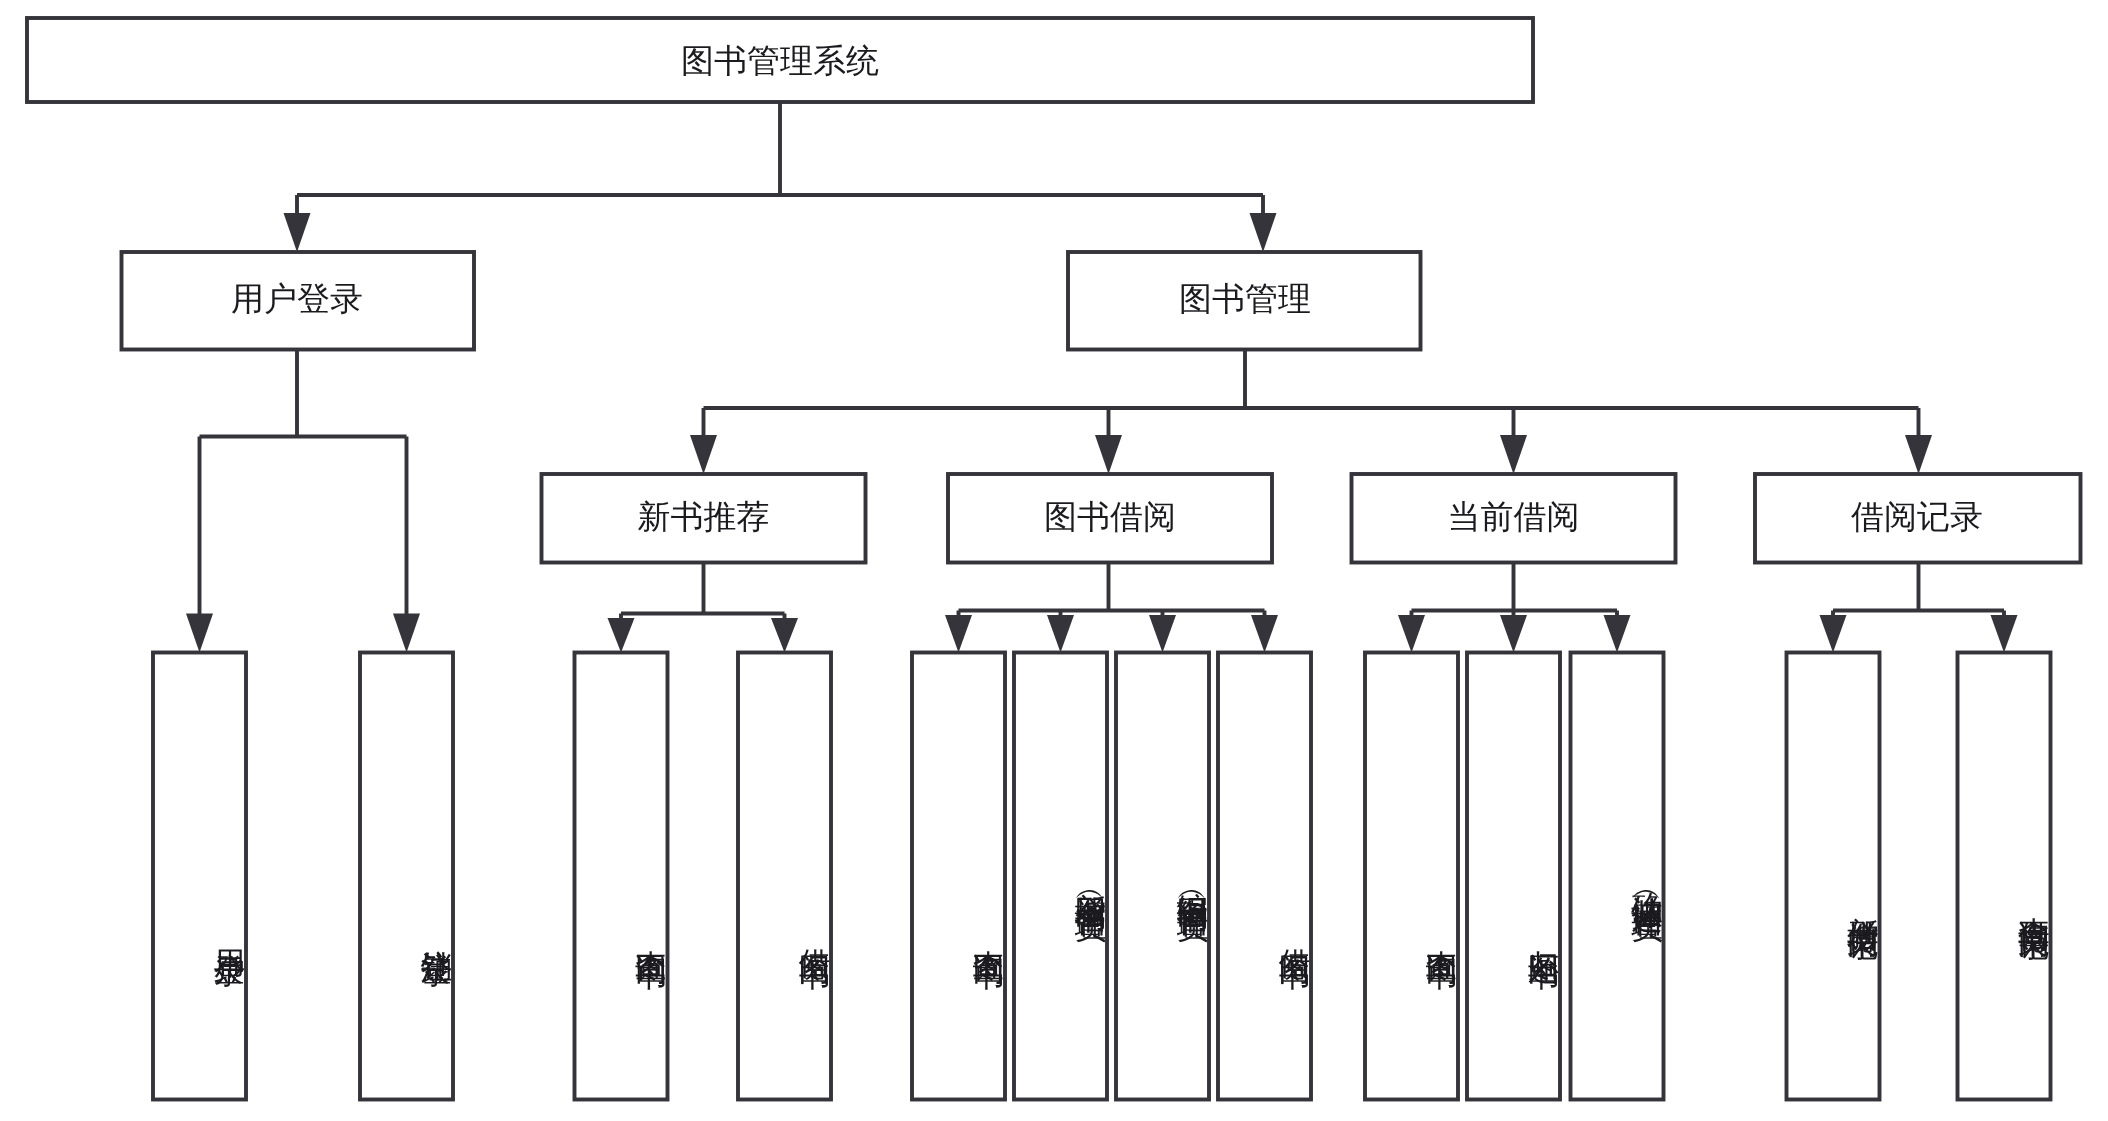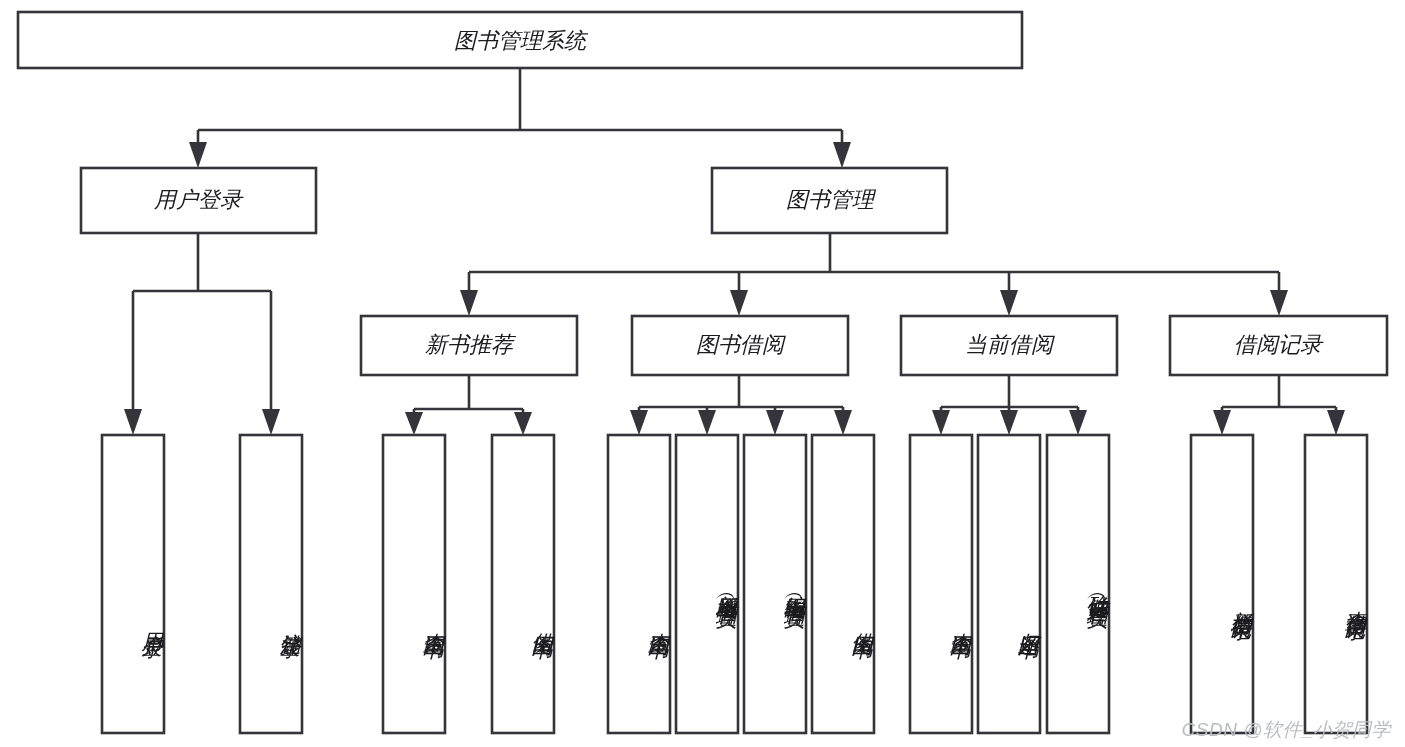--- a/index.html
+++ b/index.html
@@ -10,21 +10,20 @@
   body {
     width: 1405px;
     height: 747px;
     font-family: "Liberation Sans", "DejaVu Sans", sans-serif;
     overflow: hidden;
   }
   #diagram-root {
     position: relative;
     width: 1405px;
     height: 747px;
-    font-style: italic;
   }
   svg#flow {
     position: absolute;
     top: 0;
     left: 0;
     width: 1405px;
     height: 747px;
     display: block;
   }
   .node-rect {
@@ -221,15 +220,14 @@
   <div class="node-label-v" style="left:744px; top:444px; width:62px; height:285px;">编辑图书（管理员）</div>
   <div class="node-label-v" style="left:812px; top:510px; width:62px; height:220px;">借阅图书</div>
 
   <div class="node-label-v" style="left:910px; top:510px; width:62px; height:220px;">查询图书</div>
   <div class="node-label-v" style="left:978px; top:510px; width:62px; height:220px;">归还图书</div>
   <div class="node-label-v" style="left:1047px; top:444px; width:62px; height:285px;">确认归还（管理员）</div>
 
   <div class="node-label-v" style="left:1191px; top:472px; width:62px; height:255px;">新增借阅记录</div>
   <div class="node-label-v" style="left:1305px; top:472px; width:62px; height:255px;">查询借阅记录</div>
 
-  <div class="watermark">CSDN @软件_小贺同学</div>
 
 </div>
 
 </body></html>

